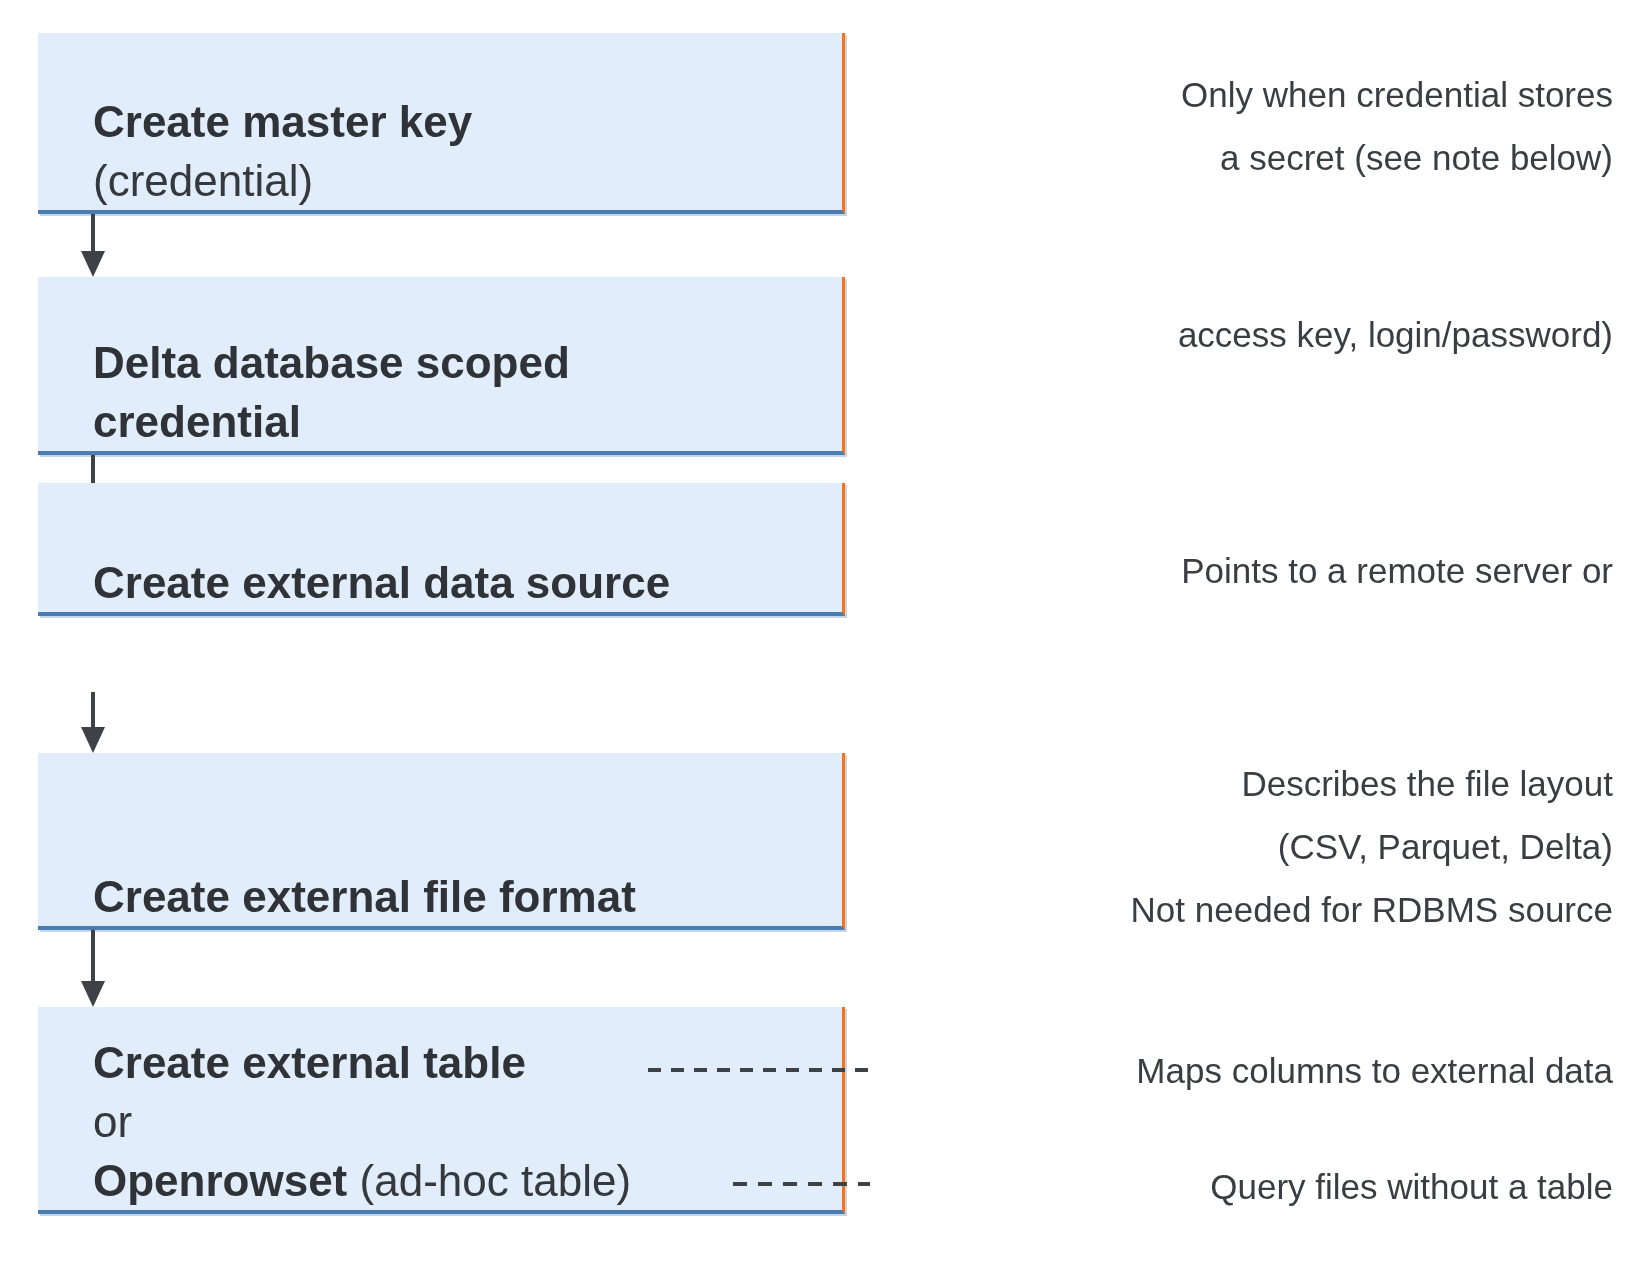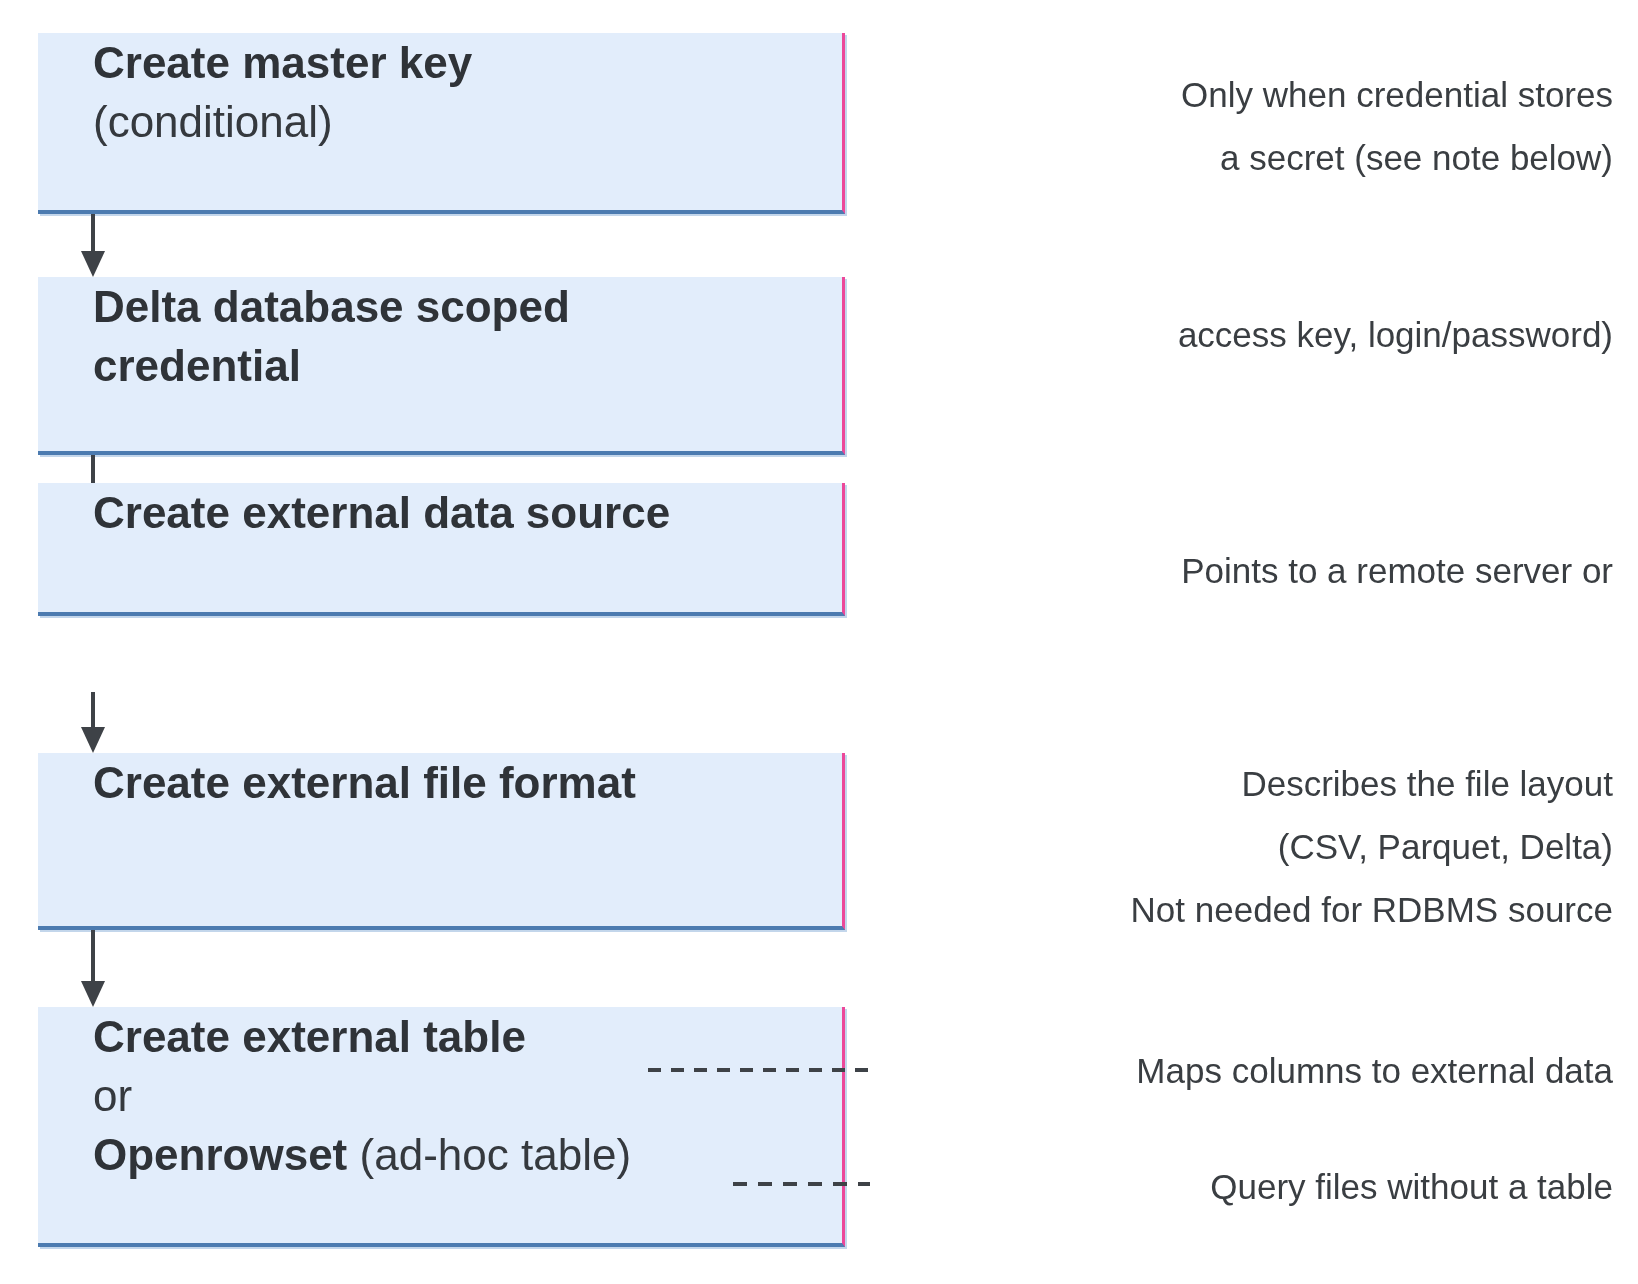--- a/index.html
+++ b/index.html
@@ -16,44 +16,44 @@
     overflow: hidden;
   }
 
   
   .step-box {
     position: absolute;
     left: 38px;
     width: 807px;
     box-sizing: border-box;
     background: #e2edfb;
-    border-right: 3px solid #ec4899;
+    border-right: 3px solid #f97316;
     border-bottom: 4px solid #4c7bb0;
     box-shadow: 2px 2px 0 rgba(155, 186, 222, 0.6);
     display: flex;
     flex-direction: column;
-    justify-content: flex-start;
+    justify-content: flex-end;
     padding-left: 55px;
     padding-right: 30px;
   }
   .step-line {
     font-size: 44px;
     line-height: 59px;
     color: #33373c;
     white-space: nowrap;
   }
   .step-line .bold { font-weight: bold; color: #2f3338; }
   .step-line .normal { font-weight: normal; color: #35393e; }
   .qualifier-gap { margin-left: 0.28em; }
 
   .box-1 { top: 33px;   height: 181px; }
   .box-2 { top: 277px;  height: 178px; }
   .box-3 { top: 483px;  height: 133px; }
   .box-4 { top: 753px;  height: 177px; }
-  .box-5 { top: 1007px; height: 240px; }
+  .box-5 { top: 1007px; height: 207px; }
 
   
   .flow-arrow { position: absolute; left: 78px; width: 30px; }
   .arrow-1 { top: 214px; height: 63px; }
   .arrow-2 { top: 455px; height: 58px; }
   .arrow-3 { top: 692px; height: 61px; }
   .arrow-4 { top: 930px; height: 77px; }
 
   
   .note {
@@ -78,21 +78,21 @@
   .dash-1 { left: 648px; top: 1064px; width: 222px; }
   .dash-2 { left: 733px; top: 1178px; width: 137px; }
 </style>
 </head>
 <body>
 
 <div class="canvas">
 
   <div class="step-box box-1">
     <div class="step-line"><span class="bold">Create master key</span></div>
-    <div class="step-line"><span class="normal">(conditional)</span></div>
+    <div class="step-line"><span class="normal">(credential)</span></div>
   </div>
 
   <svg class="flow-arrow arrow-1" viewBox="0 0 30 63" preserveAspectRatio="none">
     <line x1="15" y1="0" x2="15" y2="39" stroke="#3e4247" stroke-width="4"></line>
     <polygon points="3,37 27,37 15,63" fill="#3e4247"></polygon>
   </svg>
 
   <div class="step-box box-2">
     <div class="step-line"><span class="bold">Delta database scoped</span></div>
     <div class="step-line"><span class="bold">credential</span></div>

